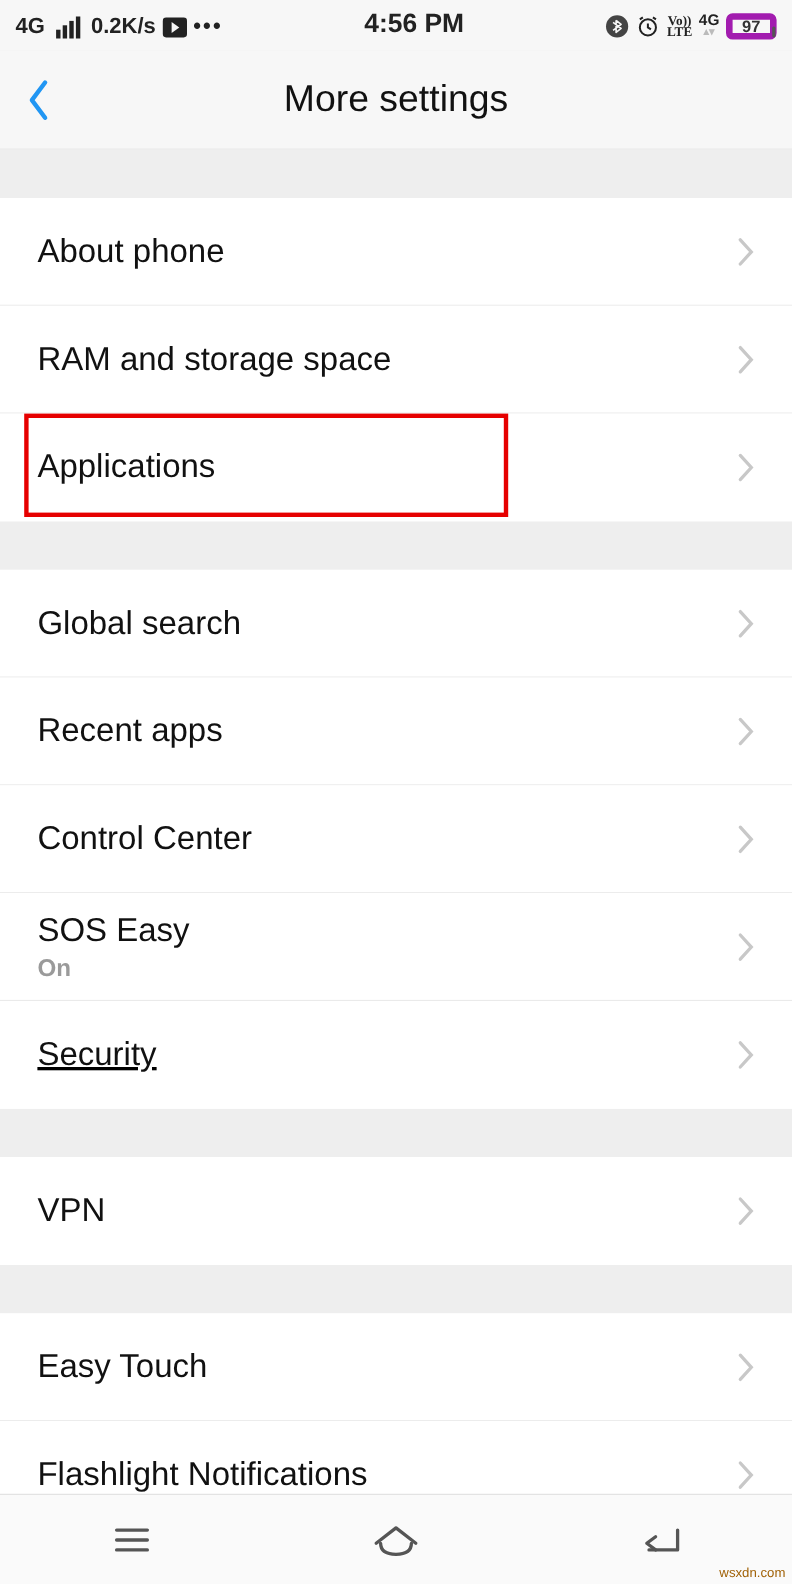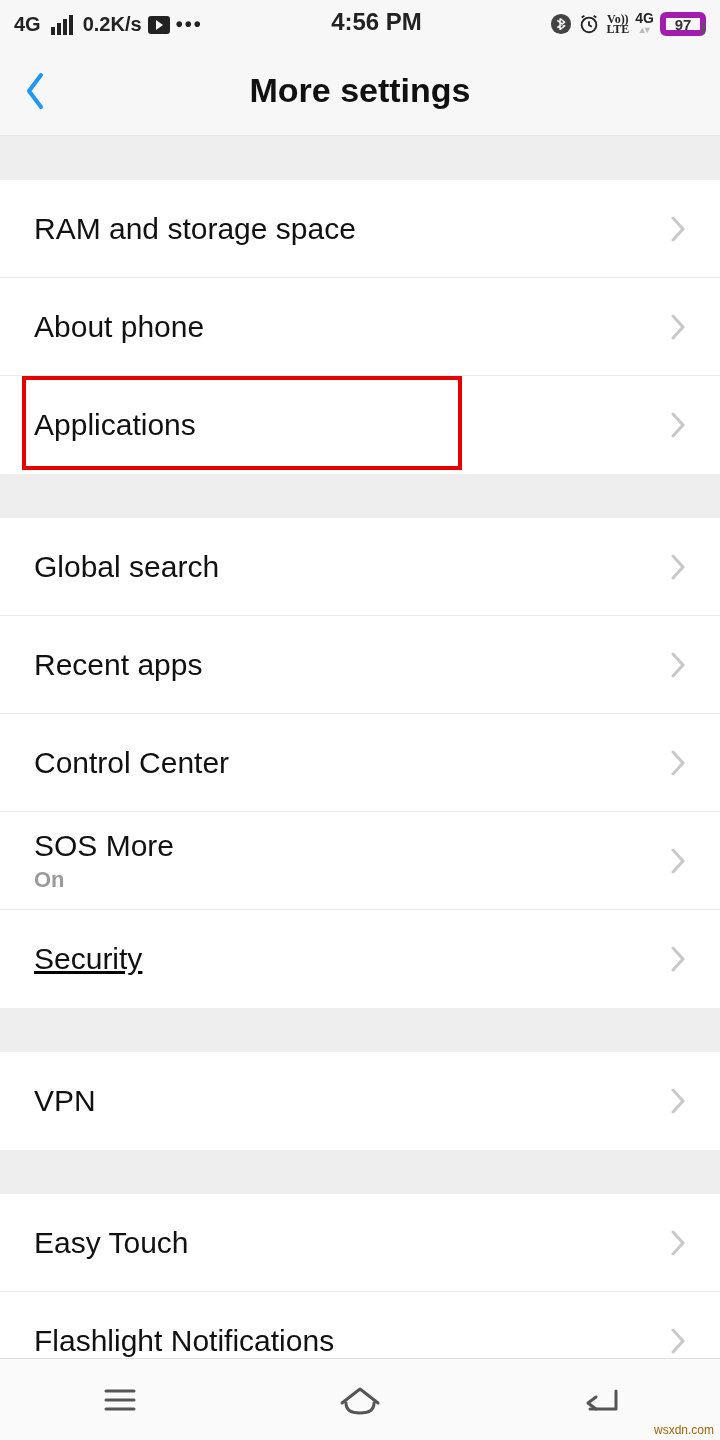--- a/index.html
+++ b/index.html
@@ -42,21 +42,21 @@
     
     .header {
       height: 90px;
       background: #f7f7f7;
       display: flex;
       align-items: center;
       position: relative;
       border-bottom: 1px solid #e9e9e9;
     }
     .back-btn { width: 70px; height: 100%; display:flex; align-items:center; justify-content:center; }
-    .page-title { position:absolute; left:0; right:0; text-align:center; font-size:34px; font-weight:700; color:#111; pointer-events:none;}
+    .page-title { position:absolute; left:0; right:0; text-align:center; font-size:34px; font-weight:400; color:#111; pointer-events:none;}
     
     .section { background:#fff; margin-top: 0; }
     .gap { height: 44px; background:#eeeeee; }
     .row {
       min-height: 98px;
       padding: 0 34px;
       display:flex;
       align-items:center;
       border-bottom: 1px solid #eaeaea;
       position: relative;
@@ -141,34 +141,34 @@
   <div class="page-title">More settings</div>
 </div>
 
 <div class="content">
 
   <div class="gap"></div>
 
   <div class="section">
     <div class="row">
       <div class="row-text">
+          <div class="row-label">About phone</div>
+        </div>
+      <svg class="chevron" width="16" height="28" viewBox="0 0 16 28">
+          <path d="M3 3 L13 14 L3 25" stroke="#c8c8c8" stroke-width="3" fill="none" stroke-linecap="round"></path>
+        </svg>
+    </div>
+    <div class="row">
+      <div class="row-text">
           <div class="row-label">RAM and storage space</div>
         </div>
       <svg class="chevron" width="16" height="28" viewBox="0 0 16 28">
           <path d="M3 3 L13 14 L3 25" stroke="#c8c8c8" stroke-width="3" fill="none" stroke-linecap="round"></path>
         </svg>
     </div>
-    <div class="row">
-      <div class="row-text">
-          <div class="row-label">About phone</div>
-        </div>
-      <svg class="chevron" width="16" height="28" viewBox="0 0 16 28">
-          <path d="M3 3 L13 14 L3 25" stroke="#c8c8c8" stroke-width="3" fill="none" stroke-linecap="round"></path>
-        </svg>
-    </div>
     <div class="row" style="border-bottom:none;">
       <div class="row-text">
           <div class="row-label">Applications</div>
         </div>
       <svg class="chevron" width="16" height="28" viewBox="0 0 16 28">
           <path d="M3 3 L13 14 L3 25" stroke="#c8c8c8" stroke-width="3" fill="none" stroke-linecap="round"></path>
         </svg>
     </div>
   </div>
 
@@ -194,21 +194,21 @@
     <div class="row">
       <div class="row-text">
           <div class="row-label">Control Center</div>
         </div>
       <svg class="chevron" width="16" height="28" viewBox="0 0 16 28">
           <path d="M3 3 L13 14 L3 25" stroke="#c8c8c8" stroke-width="3" fill="none" stroke-linecap="round"></path>
         </svg>
     </div>
     <div class="row">
       <div class="row-text">
-        <div class="row-label">SOS More</div>
+        <div class="row-label">SOS Easy</div>
         <div class="row-sub">On</div>
       </div>
       <svg class="chevron" width="16" height="28" viewBox="0 0 16 28">
           <path d="M3 3 L13 14 L3 25" stroke="#c8c8c8" stroke-width="3" fill="none" stroke-linecap="round"></path>
         </svg>
     </div>
     <div class="row" style="border-bottom:none;text-decoration:underline;">
       <div class="row-text">
           <div class="row-label">Security</div>
         </div>

